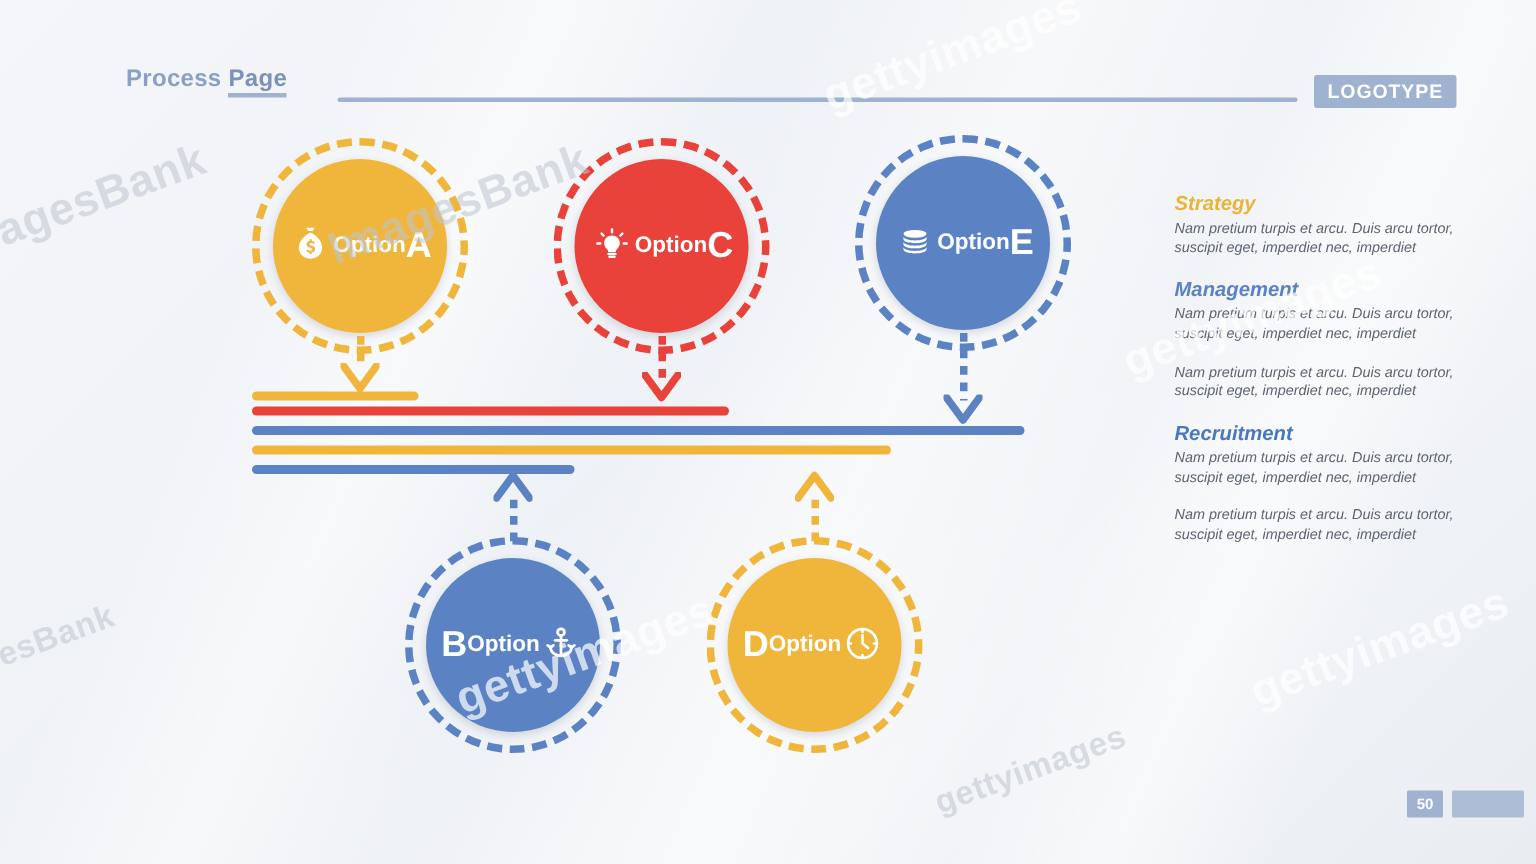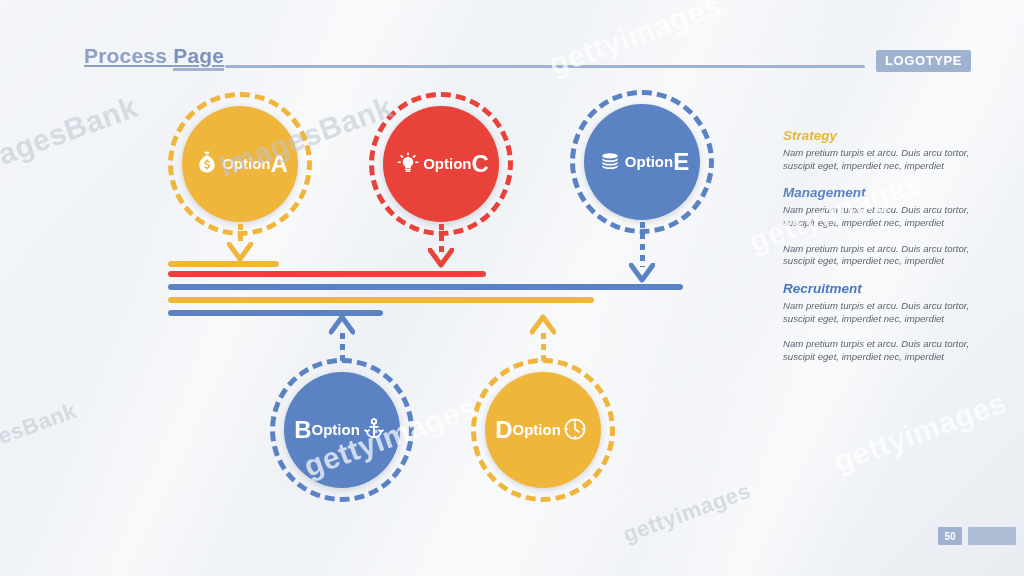--- a/index.html
+++ b/index.html
@@ -17,21 +17,21 @@
   
   .sheen{position:absolute;top:-200px;width:240px;height:1000px;transform:rotate(24deg);
     background:linear-gradient(90deg,rgba(255,255,255,0) 0%,rgba(255,255,255,.55) 50%,rgba(255,255,255,0) 100%);
     pointer-events:none;}
   .sheen.s1{left:120px;}
   .sheen.s2{left:430px;width:300px;}
   .sheen.s3{left:760px;width:200px;}
 
   
   #header{position:absolute;left:84px;top:44px;width:860px;height:28px;}
-  #title{position:absolute;left:0;top:0;font-size:21px;font-weight:bold;color:#8ba0c4;letter-spacing:.2px;white-space:nowrap;text-decoration:underline;}
+  #title{position:absolute;left:0;top:0;font-size:16px;font-weight:bold;color:#8ba0c4;letter-spacing:.2px;white-space:nowrap;}
   #title .t2{color:#7b92ba;border-bottom:3px solid #9fb2d0;padding-bottom:1px;}
   #headerline{position:absolute;left:141px;top:21px;width:640px;height:3px;background:#9fb2d0;border-radius:2px;}
   #logotype{position:absolute;left:792px;top:6px;background:#9fb2d0;color:#ffffff;
     font-size:13px;font-weight:bold;letter-spacing:.6px;padding:3px 9px 4px 9px;border-radius:2px;}
 
   
   .node{position:absolute;width:116px;height:116px;}
   .ring{position:absolute;left:-14px;top:-14px;width:144px;height:144px;border-radius:50%;
     border:5px dashed;box-sizing:border-box;}
   .disc{position:absolute;left:0;top:0;width:116px;height:116px;border-radius:50%;

